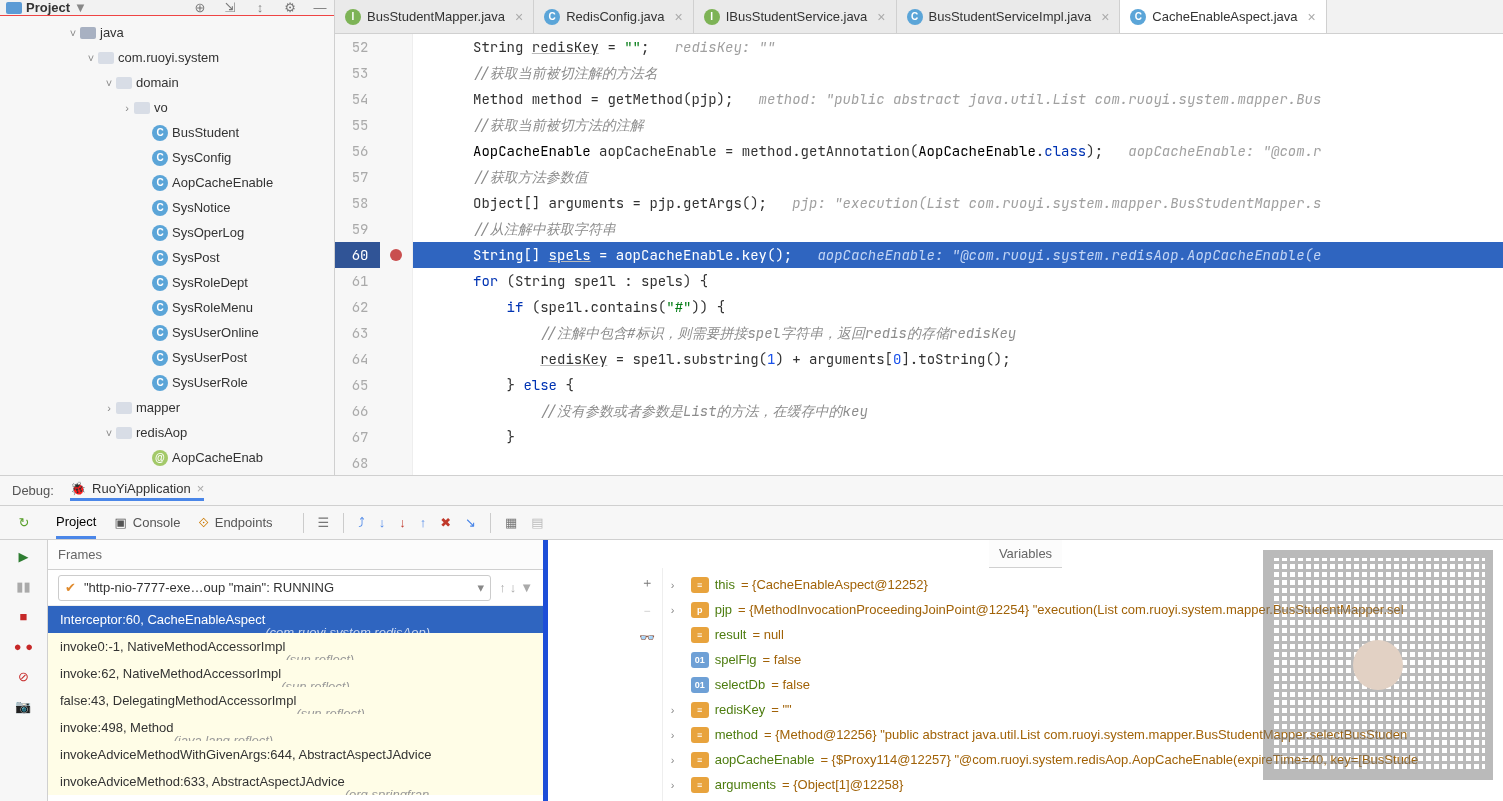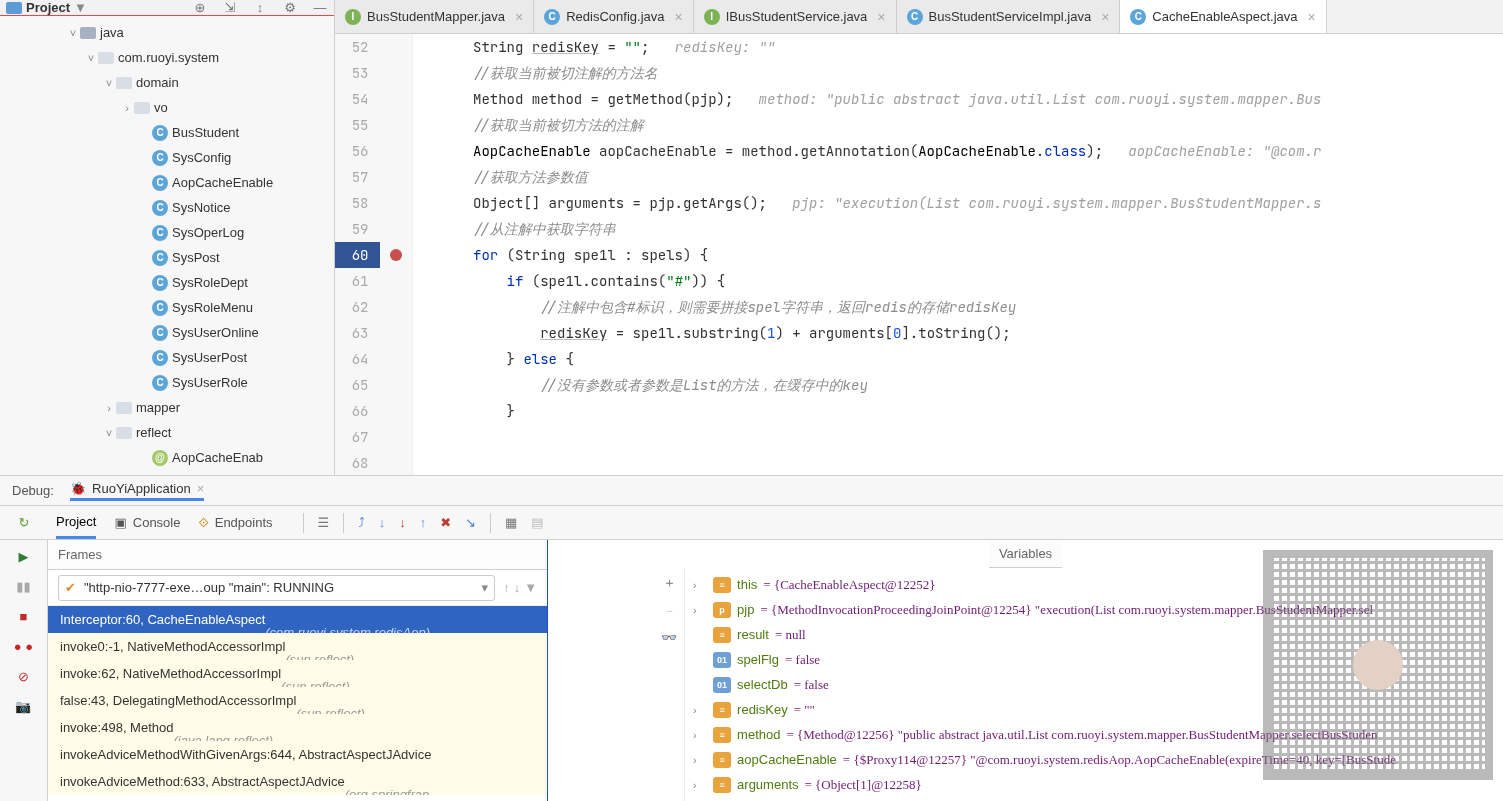--- a/index.html
+++ b/index.html
@@ -63,21 +63,21 @@
   .dbg-tabs-row { display: flex; align-items: center; padding-left: 8px; gap: 18px; flex: 1; }
   .dbg-tab { display: flex; align-items: center; gap: 6px; color: #555; height: 100%; }
   .dbg-tab.active { border-bottom: 3px solid #4a86e8; font-weight: normal; color: #000; }
   .dbg-tools { margin-left: 12px; display: flex; gap: 14px; align-items: center; color: #4a86e8; }
   .dbg-tools .sep { width: 1px; height: 20px; background: #ccc; }
   .dbg-tools span { display: inline-flex; }
 
   .dbg-body { flex: 1; display: flex; min-height: 0; }
   .dbg-side { width: 48px; background: #f7f7f7; border-right: 1px solid #d0d0d0; display: flex; flex-direction: column; align-items: center; padding-top: 6px; gap: 10px; }
   .dbg-side span { width: 20px; height: 20px; display: inline-flex; align-items: center; justify-content: center; }
-  .frames-col { width: 500px; border-right: 1px solid #1d4ed8; display: flex; flex-direction: column; }
+  .frames-col { width: 500px; border-right: 5px solid #1d4ed8; display: flex; flex-direction: column; }
   .col-hdr { height: 30px; padding: 0 10px; display: flex; align-items: center; color: #666; border-bottom: 1px solid #d0d0d0; background: #fcfcfc; }
   .thread-row { height: 36px; display: flex; align-items: center; padding: 0 10px; gap: 8px; border-bottom: 1px solid #eee; }
   .thread-row .dd { flex: 1; display: flex; align-items: center; gap: 8px; border: 1px solid #ccc; height: 26px; border-radius: 3px; padding: 0 6px; background: #fff; }
   .thread-row .check { color: #e08a2c; }
   .thread-row .arrows { color: #aaa; display: flex; gap: 4px; }
   .frames-list { flex: 1; overflow: auto; }
   .frame-row { height: 27px; display: flex; align-items: center; padding: 0 12px; white-space: nowrap; overflow: hidden; text-overflow: ellipsis; }
   .frame-row.sel { background: #2f65c0; color: #fff; }
   .frame-row.sel .loc { color: #c9d8f3; font-style: italic; }
   .frame-row.lib { background: #fffde7; }
@@ -87,21 +87,21 @@
   .vars-tools { width: 30px; border-right: 1px solid #eee; display: flex; flex-direction: column; align-items: center; padding-top: 6px; gap: 10px; }
   .vars-main { flex: 1; display: flex; }
   .vars-list { flex: 1; overflow: auto; padding: 4px 0; }
   .var-row { height: 25px; display: flex; align-items: center; padding-left: 8px; gap: 6px; white-space: nowrap; }
   .var-row .exp2 { width: 14px; color: #888; font-size: 11px; }
   .vicon { width: 18px; height: 16px; display: inline-flex; align-items: center; justify-content: center; font-size: 9px; font-weight: bold; border-radius: 3px; color: #fff; }
   .vicon.obj { background: #e8a33d; }
   .vicon.prm { background: #e8a33d; }
   .vicon.bool { background: #6ea0d6; }
   .vname { color: #4d7c0f; }
-  .vref { color: #701a75; font-family: Liberation Serif, serif; }
+  .vref { color: #a16207; }
 
   .qr-overlay { position: absolute; right: 10px; top: 10px; width: 230px; height: 230px; opacity: 0.5; background:
     repeating-linear-gradient(0deg, #777 0 3px, transparent 3px 8px),
     repeating-linear-gradient(90deg, #777 0 3px, transparent 3px 8px);
     border: 8px solid #777; }
   .qr-overlay::after { content: ''; position: absolute; top: 50%; left: 50%; width: 50px; height: 50px; margin: -25px; border-radius: 50%; background: #c6a48a; }
 </style>
 </head>
 <body>
 
@@ -215,21 +215,21 @@
           <div class="tree-row">
             <span class="indent" style="width: 90px;"></span>
             <span class="exp">›</span>
             <span class="ticon folder2"></span>
             <span>mapper</span>
           </div>
           <div class="tree-row">
             <span class="indent" style="width: 90px;"></span>
             <span class="exp">˅</span>
             <span class="ticon folder2"></span>
-            <span>reflect</span>
+            <span>redisAop</span>
           </div>
           <div class="tree-row">
             <span class="indent" style="width: 126px;"></span>
             <span class="exp"></span>
             <span class="ticon ann">@</span>
             <span>AopCacheEnab</span>
           </div>
         </div>
     </div>
 
@@ -338,20 +338,21 @@
           </div>
         <div class="code" id="code">
             <div class="code-line">String <span class="under">redisKey</span> = <span class="str">""</span>;   <span class="hint">redisKey: ""</span></div>
             <div class="code-line"><span class="cm">//获取当前被切注解的方法名</span></div>
             <div class="code-line">Method method = getMethod(pjp);   <span class="hint">method: "public abstract java.util.List com.ruoyi.system.mapper.Bus</span></div>
             <div class="code-line"><span class="cm">//获取当前被切方法的注解</span></div>
             <div class="code-line"><span class="ty">AopCacheEnable</span> aopCacheEnable = method.getAnnotation(<span class="ty">AopCacheEnable</span>.<span class="kw">class</span>);   <span class="hint">aopCacheEnable: "@com.r</span></div>
             <div class="code-line"><span class="cm">//获取方法参数值</span></div>
             <div class="code-line">Object[] arguments = pjp.getArgs();   <span class="hint">pjp: "execution(List com.ruoyi.system.mapper.BusStudentMapper.s</span></div>
             <div class="code-line"><span class="cm">//从注解中获取字符串</span></div>
+            <div class="code-line hl">String[] <span class="under">spels</span> = aopCacheEnable.key();   <span class="hint">aopCacheEnable: "@com.ruoyi.system.redisAop.AopCacheEnable(e</span></div>
             <div class="code-line"><span class="kw">for</span> (String spe1l : spels) {</div>
             <div class="code-line">    <span class="kw">if</span> (spe1l.contains(<span class="str">"#"</span>)) {</div>
             <div class="code-line">        <span class="cm">//注解中包含#标识，则需要拼接spel字符串，返回redis的存储redisKey</span></div>
             <div class="code-line">        <span class="under">redisKey</span> = spe1l.substring(<span class="num">1</span>) + arguments[<span class="num">0</span>].toString();</div>
             <div class="code-line">    } <span class="kw">else</span> {</div>
             <div class="code-line">        <span class="cm">//没有参数或者参数是List的方法，在缓存中的key</span></div>
             <div class="code-line">    }</div>
           </div>
       </div>
     </div>

